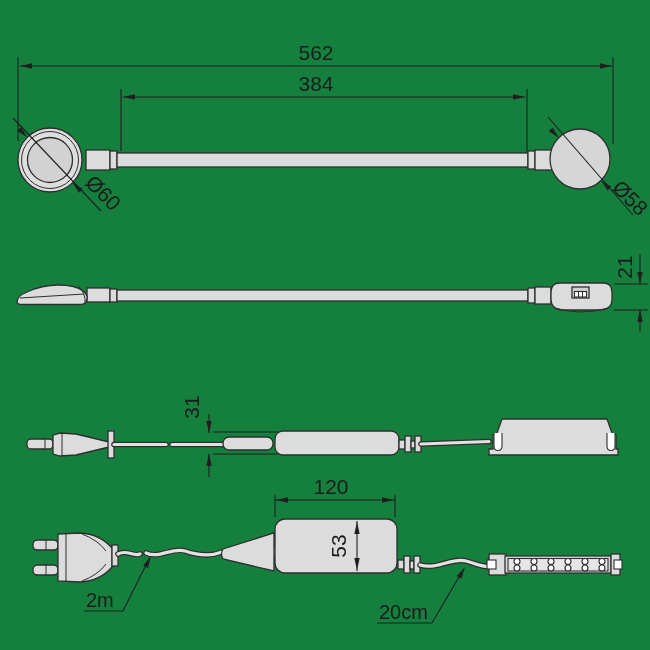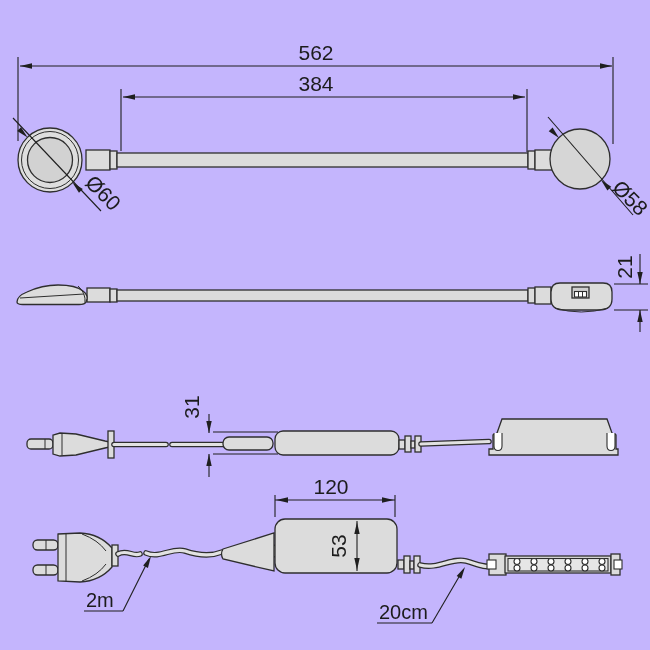--- a/index.html
+++ b/index.html
@@ -1,16 +1,16 @@
 <!DOCTYPE html>
 <html><head>
 <meta charset="utf-8">
 <style>
   html,body{margin:0;padding:0;background:#ffffff;}
-  .stage{width:650px;height:650px;position:relative;background:#c4b5fd;
+  .stage{width:650px;height:650px;position:relative;background:#15803d;
          font-family:"Liberation Sans", sans-serif;}
   svg{display:block;}
   text{font-family:"Liberation Sans", sans-serif;fill:#1c1c1c;}
   .dim-label{font-size:21px;}
   .note-label{font-size:20px;}
   .outline{stroke:#2e2e2e;stroke-width:1.3;fill:#dcdcdc;}
   .outline-light{stroke:#2e2e2e;stroke-width:1.1;fill:#e6e6e6;}
   .thin{stroke:#2e2e2e;stroke-width:1;fill:none;}
   .dimline{stroke:#1f1f1f;stroke-width:1.1;fill:none;}
   .arrowhead{fill:#1f1f1f;stroke:none;}

